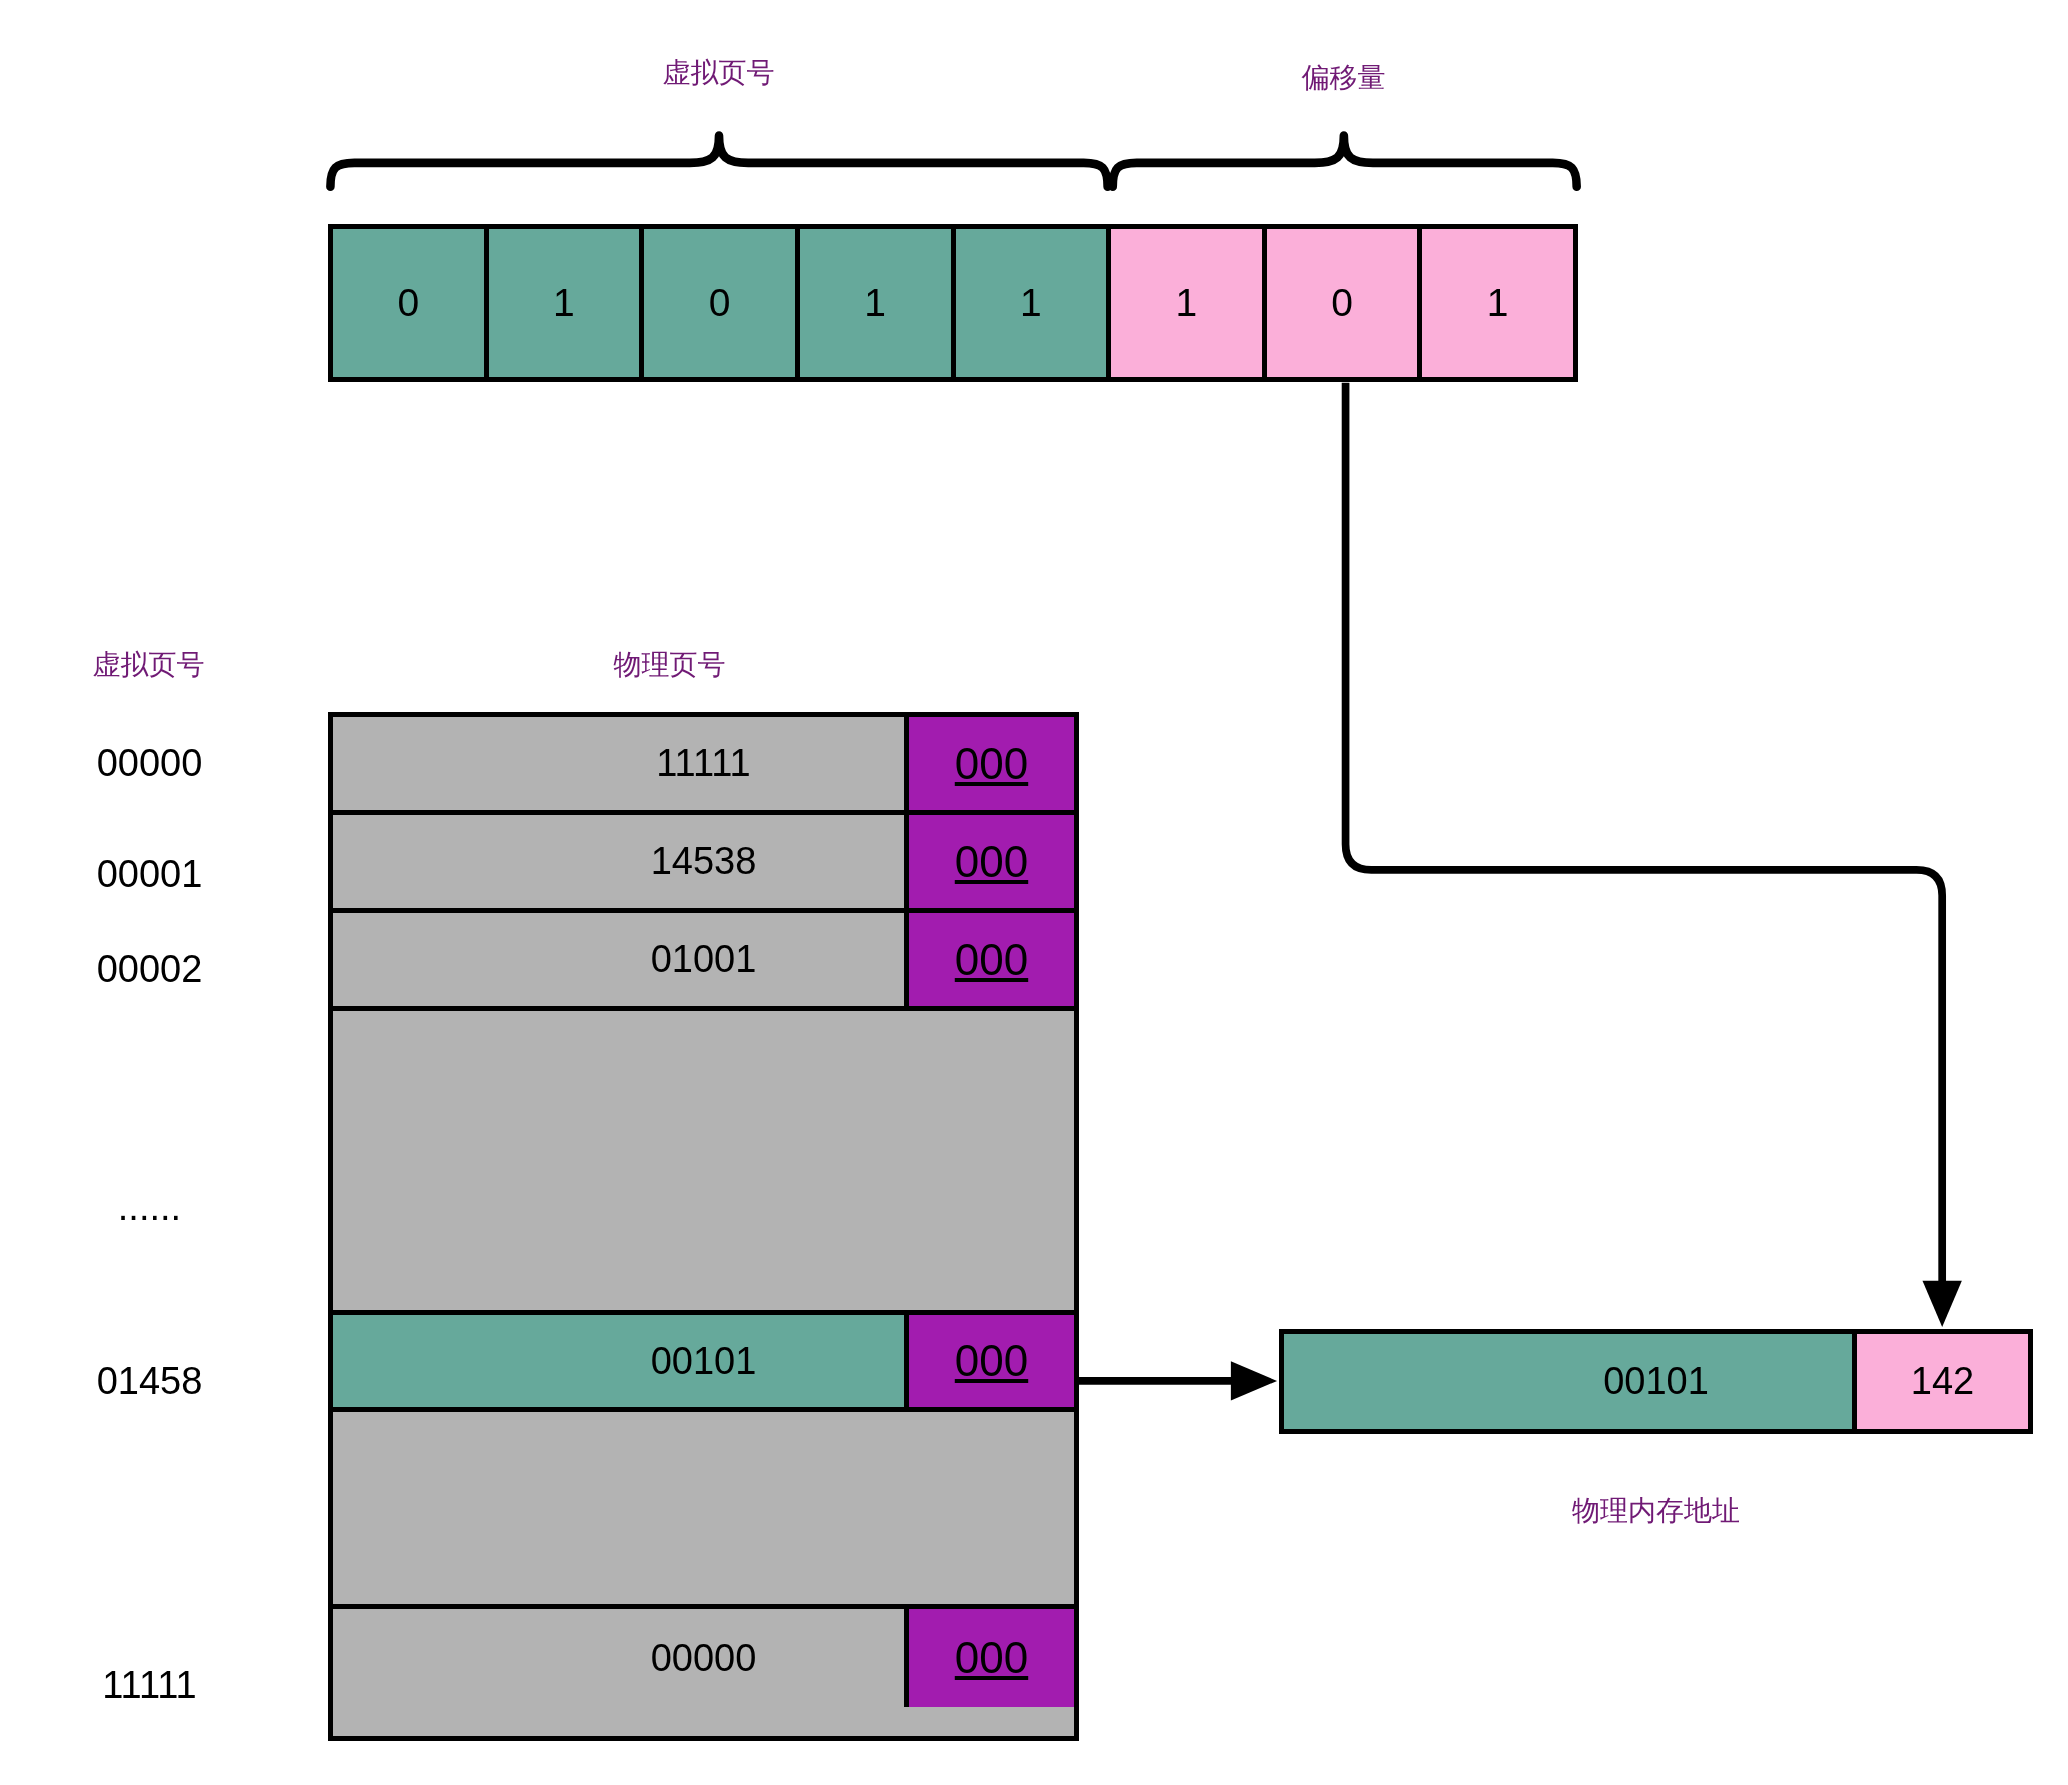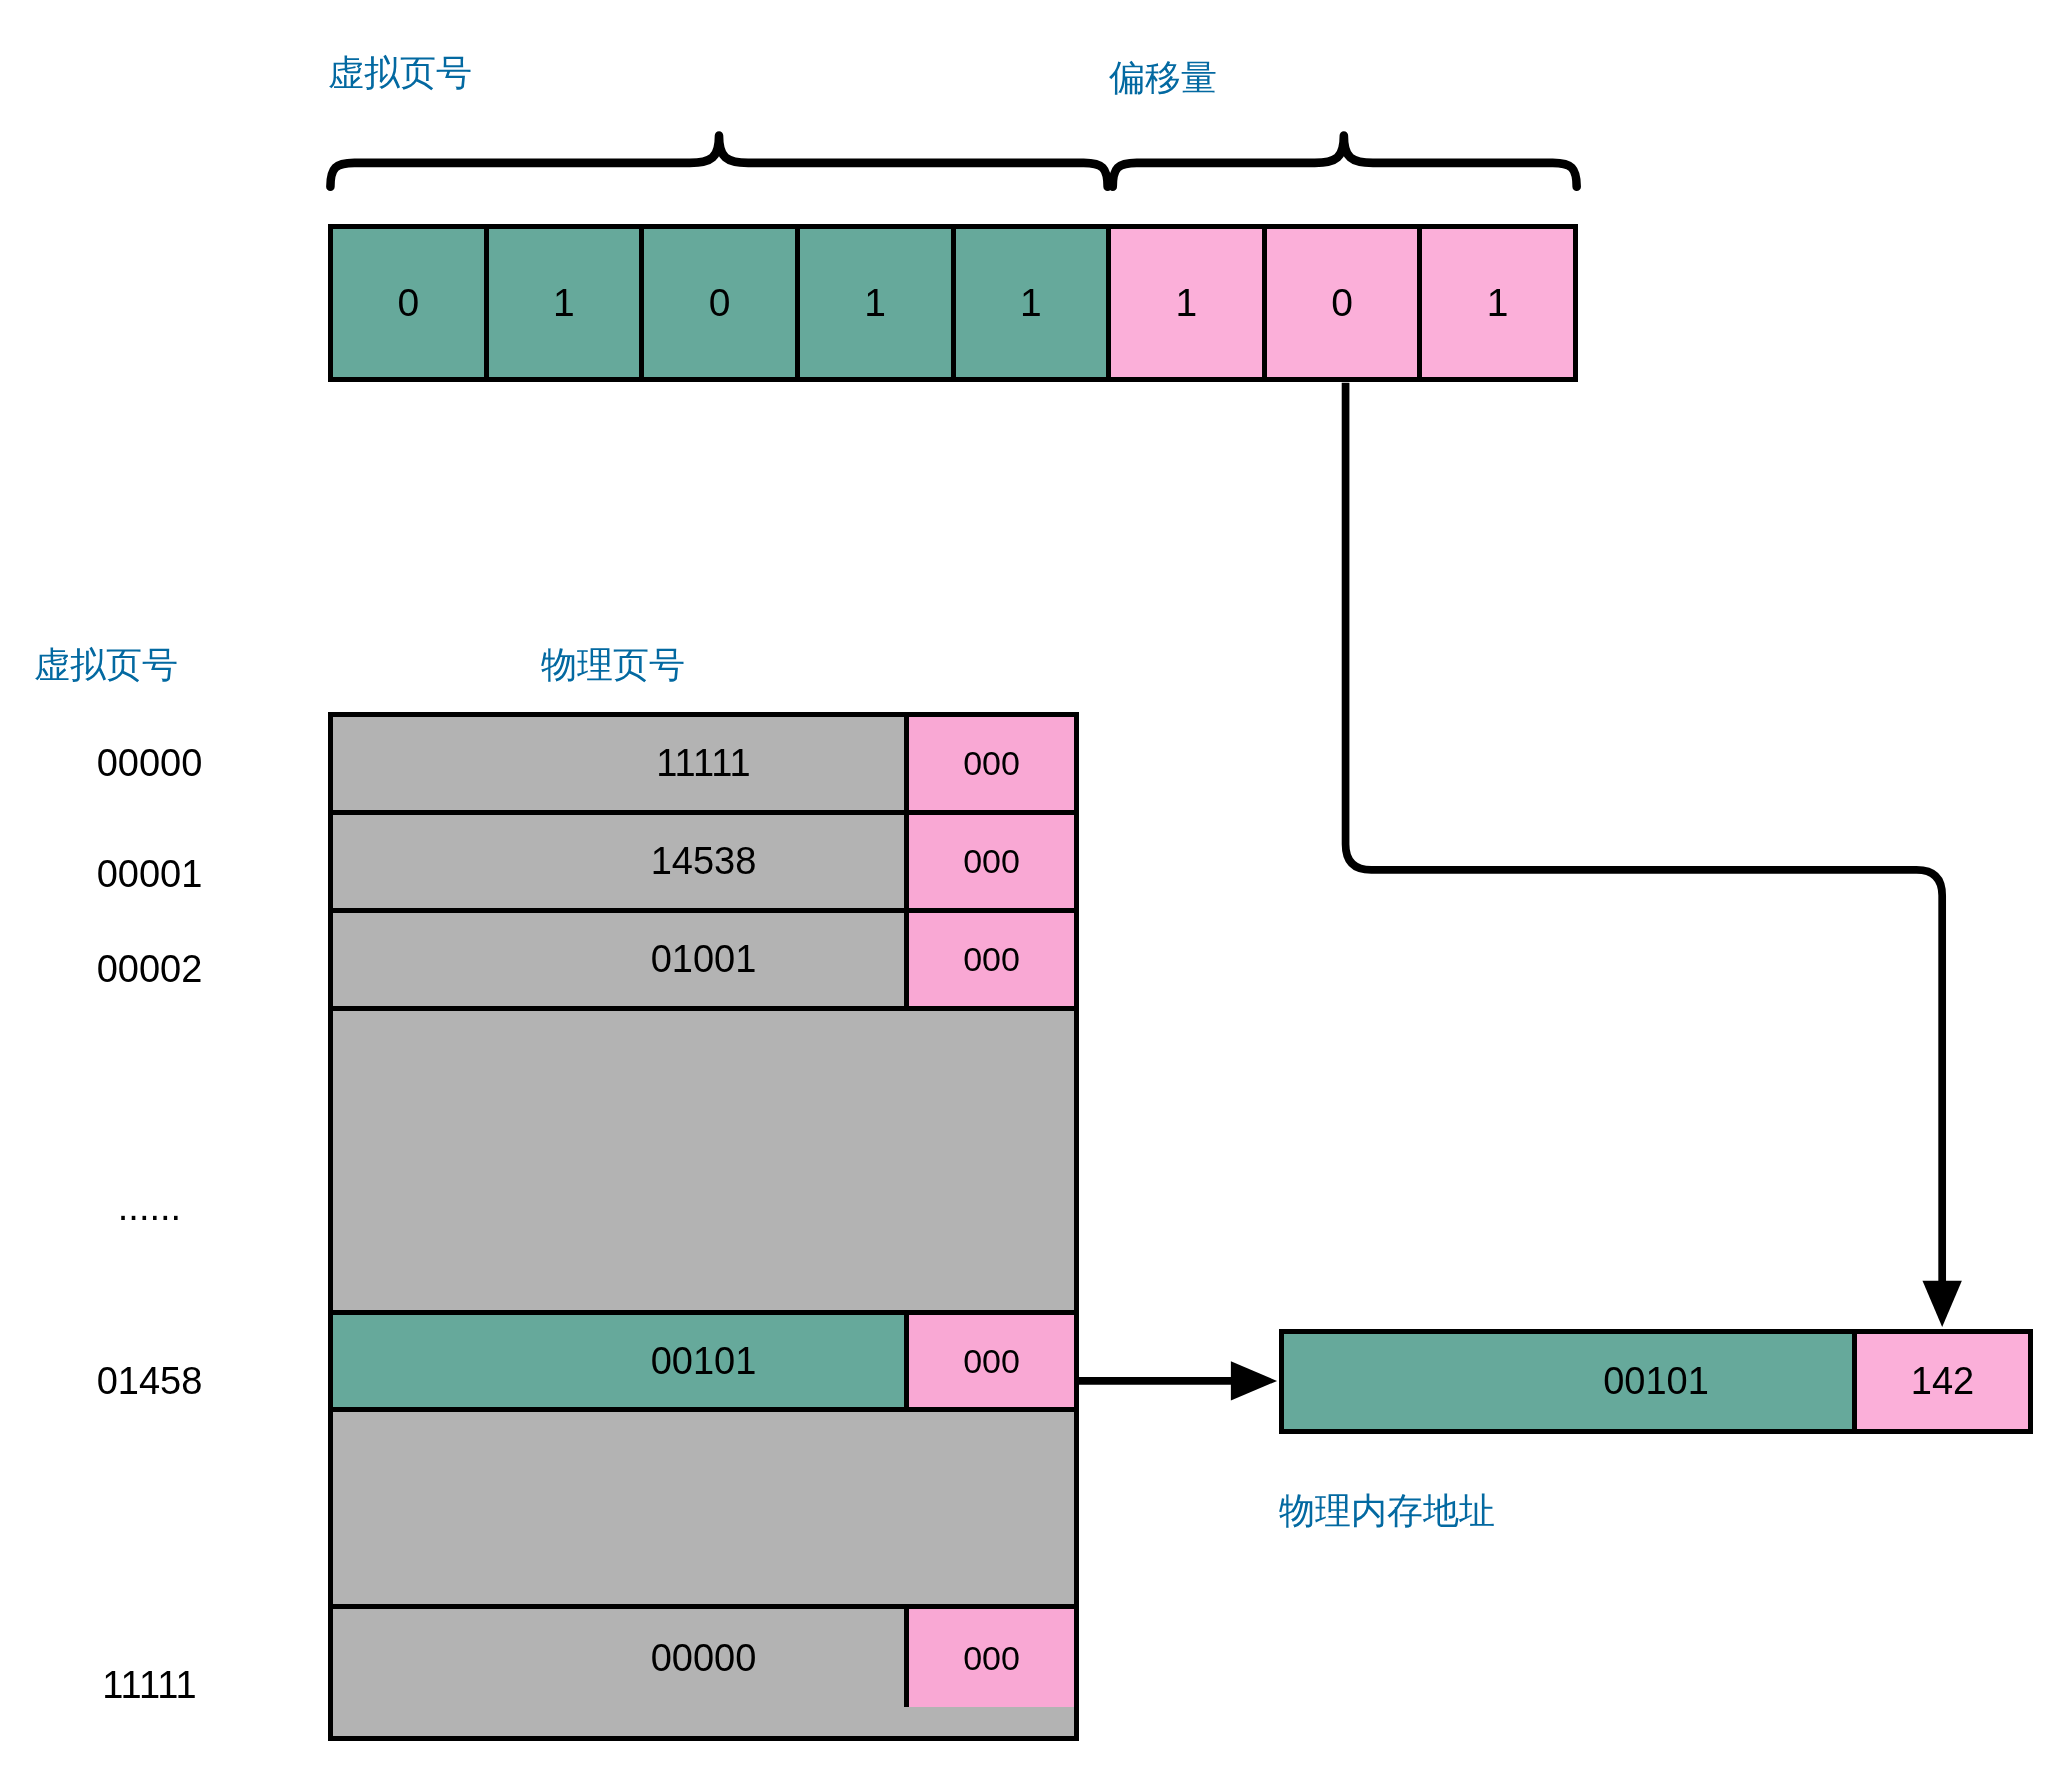--- a/index.html
+++ b/index.html
@@ -1,39 +1,39 @@
 <!DOCTYPE html>
 <html style="font-size:13.7px"><head>
 <meta charset="utf-8">
 <style>
   html,body{margin:0;padding:0;background:#ffffff;}
   body{font-family:"Liberation Sans","DejaVu Sans",sans-serif;color:#000;}
   .canvas{position:relative;width:2068px;height:1786px;background:#fff;overflow:hidden;}
 
-  .lbl{position:absolute;font-size:36px;line-height:45px;color:#0369a1;}
+  .lbl{position:absolute;text-align:center;font-size:28px;line-height:45px;color:#701a75;}
 
   
   .bin-row{position:absolute;left:328px;top:224px;width:1250px;height:158px;
            display:flex;border:5.1px solid #000;box-sizing:border-box;background:#000;}
   .bin-cell{flex:1;display:flex;align-items:center;justify-content:center;
             font-size:39px;}
   .bin-cell + .bin-cell{border-left:5.1px solid #000;}
   .c-teal{background:#66A99B;}
   .c-pink{background:#FBAFD9;}
 
   
   .ptable{position:absolute;left:328px;top:712px;width:751px;height:1029px;
           border:5.1px solid #000;box-sizing:border-box;background:#B3B3B3;}
   .pt-row{position:relative;display:flex;box-sizing:border-box;}
   .pt-row.divided{border-bottom:5.1px solid #000;}
   .h114{height:98px;} .h113{height:97px;} .g355{height:304px;} .g230{height:197px;}
   .pt-main{flex:1;background:#B3B3B3;}
   .pt-main.hl{background:#66A99B;}
-  .pt-sub{width:165px;border-left:5.1px solid #000;background:#f9a8d4;
-          display:flex;align-items:center;justify-content:center;font-size:34px;}
+  .pt-sub{width:165px;border-left:5.1px solid #000;background:#a21caf;
+          display:flex;align-items:center;justify-content:center;font-size:44px;text-decoration:underline;}
   .pt-val{position:absolute;left:0;right:0;top:0;bottom:0;
           display:flex;align-items:center;justify-content:center;font-size:38px;pointer-events:none;}
 
   
   .row-lbl{position:absolute;left:34px;width:231px;height:45px;text-align:center;
            font-size:38px;line-height:45px;}
 
   
   .phys-box{position:absolute;left:1279px;top:1329px;width:754px;height:105px;
             display:flex;border:5.1px solid #000;box-sizing:border-box;}

